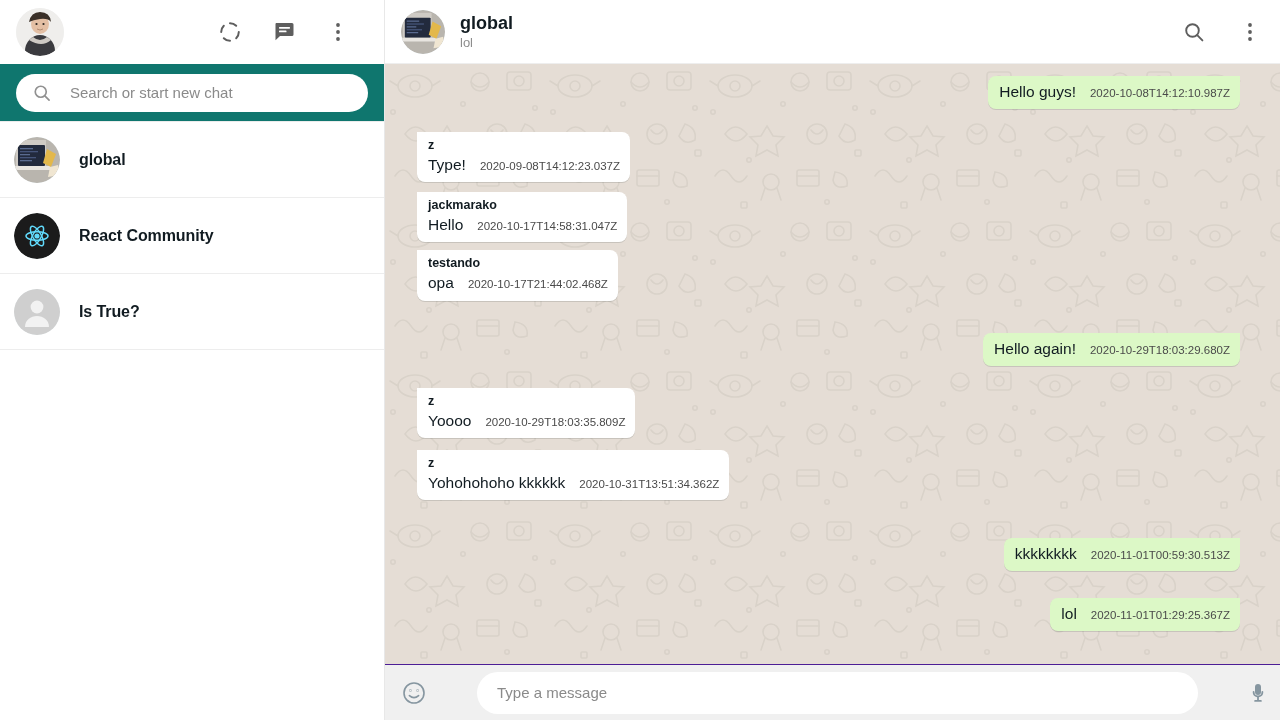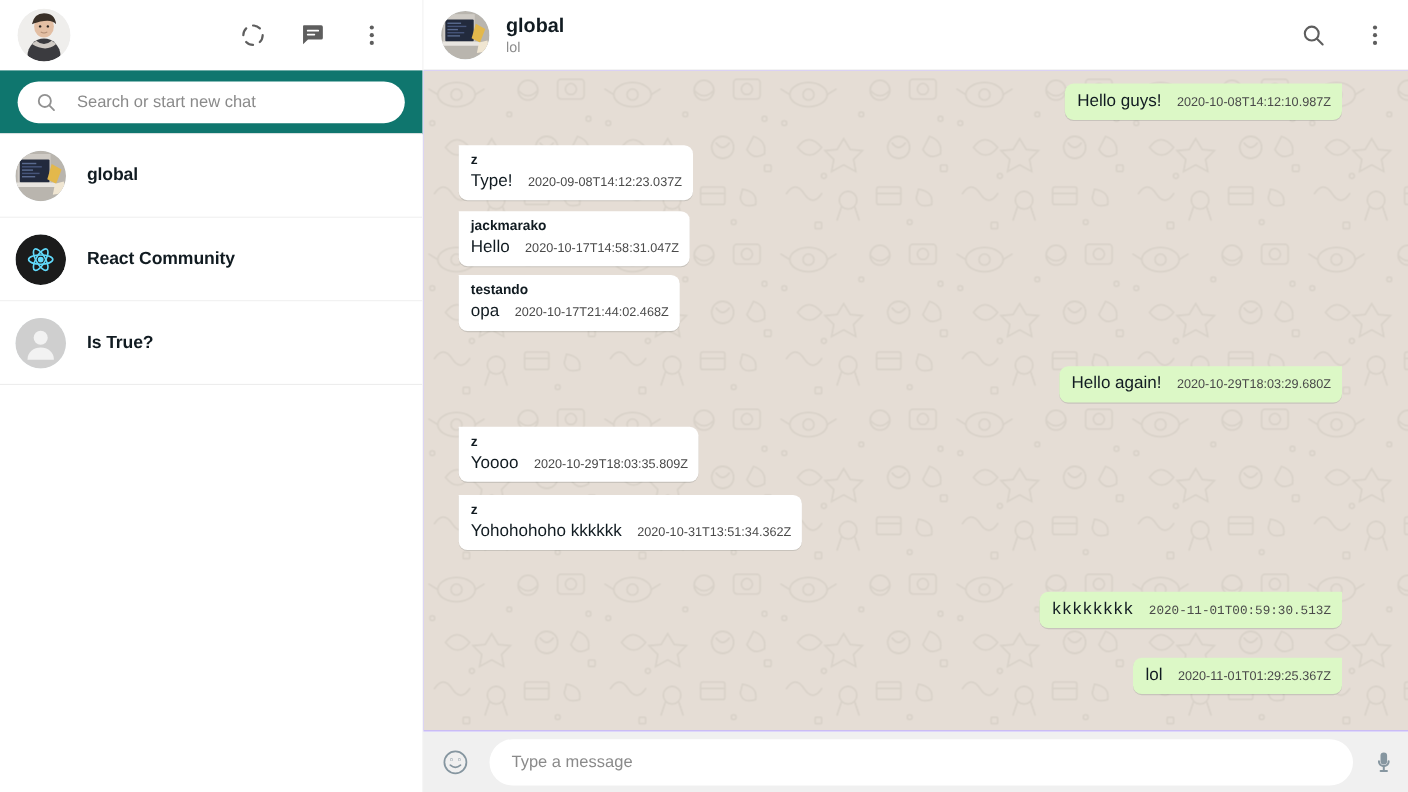--- a/index.html
+++ b/index.html
@@ -52,41 +52,41 @@
   .ch-av { width: 44px; height: 44px; border-radius: 50%; overflow: hidden; flex: 0 0 44px;
            background: #dfe5e7; }
   .ch-av svg { display: block; width: 44px; height: 44px; }
   .ch-meta { margin-left: 15px; display: flex; flex-direction: column; justify-content: center; }
   .ch-title { font-size: 18px; font-weight: bold; color: #111b21; line-height: 22px; }
   .ch-sub { font-size: 13px; color: #8d8d8d; line-height: 16px; margin-top: 1px; }
   .ch-header-icons { margin-left: auto; display: flex; align-items: center; gap: 32px; }
 
   
   .msgs { flex: 1; position: relative; overflow: hidden;
-          background-color: #c4b5fd; padding: 12px 60px 10px 32px; }
+          background-color: #4c1d95; padding: 12px 40px 10px 32px; }
   .doodle { position: absolute; inset: 0; opacity: 1; pointer-events: none; }
 
   .msg-row { position: relative; display: flex; width: 100%; margin-bottom: 0; }
   .msg-row.in  { justify-content: flex-start; }
   .msg-row.out { justify-content: flex-end; }
 
   .bubble { position: relative; max-width: 72%; border-radius: 8px;
             padding: 6px 10px 7px 11px; box-shadow: 0 1px 0.5px rgba(11,20,26,.13);
             line-height: 1.3; }
   .bubble.in  { background: #ffffff; border-radius: 0 8px 8px 8px; }
   .bubble.out { background: #dcf8c6; border-radius: 8px 0 8px 8px; }
   .b-author { font-size: 12.5px; font-weight: bold; color: #111b21; margin-bottom: 2px;
               line-height: 15px; }
   .b-line { display: flex; align-items: baseline; white-space: nowrap; }
   .b-text { font-size: 15.5px; color: #111b21; }
   .b-time { font-size: 11.5px; color: #4a4a4a; margin-left: 14px; }
 
   
   .composer { height: 55px; flex: 0 0 55px; background: #f0f0f0; display: flex;
-              align-items: center; padding: 0 10px 0 16px; }
+              align-items: center; padding: 0 10px 0 16px; gap: 32px; }
   .emoji-btn { width: 26px; height: 26px; flex: 0 0 26px; cursor: pointer; }
   .emoji-btn svg { display: block; width: 26px; height: 26px; fill: none; stroke: #8696a0; stroke-width: 1.6; }
   .msg-input-wrap { flex: 1; height: 42px; background: #fff; border-radius: 21px;
                     margin: 0 16px 0 18px; display: flex; align-items: center; padding: 0 20px; }
   .msg-input { flex: 1; border: 0; outline: 0; font-size: 15px; color: #3b4a54;
                font-family: "Liberation Sans", sans-serif; background: transparent; }
   .msg-input::placeholder { color: #8a8a8a; }
   .mic-btn { width: 24px; height: 24px; flex: 0 0 24px; cursor: pointer; }
   .mic-btn svg { display: block; width: 24px; height: 24px; fill: #8696a0; }
 </style>
@@ -358,21 +358,21 @@
         <div class="msg-row in" style="margin-bottom:38px;">
           <div class="bubble in">
             <div class="b-author">z</div>
             <div class="b-line">
               <span class="b-text">Yohohohoho kkkkkk</span>
               <span class="b-time">2020-10-31T13:51:34.362Z</span>
             </div>
           </div>
         </div>
 
-        <div class="msg-row out" style="margin-bottom:27px;font-family:Liberation Mono, monospace;">
+        <div class="msg-row out" style="margin-bottom:27px;">
           <div class="bubble out">
             <div class="b-line">
               <span class="b-text">kkkkkkkk</span>
               <span class="b-time">2020-11-01T00:59:30.513Z</span>
             </div>
           </div>
         </div>
 
         <div class="msg-row out">
           <div class="bubble out">

